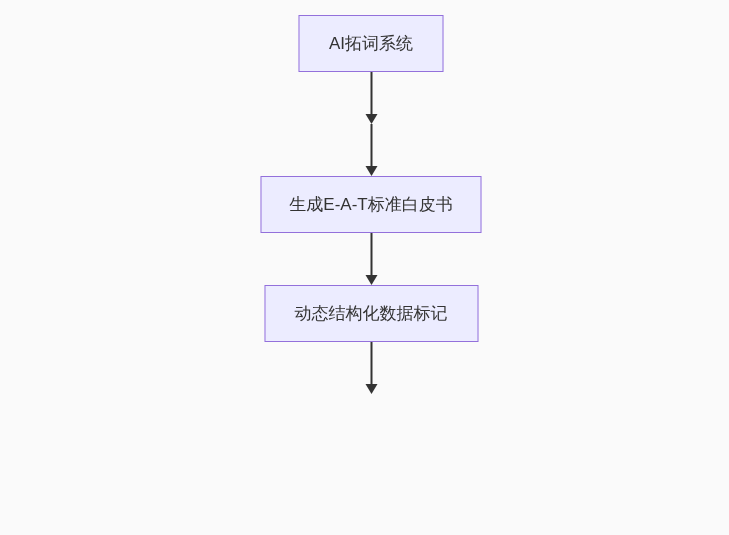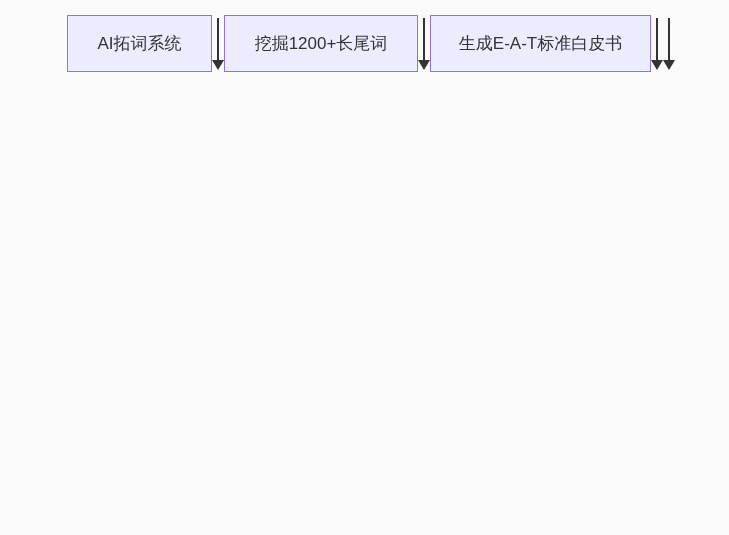--- a/index.html
+++ b/index.html
@@ -15,20 +15,21 @@
     background:var(--background);
     font-family:"Liberation Sans","DejaVu Sans",sans-serif;
     position:relative;
   }
   .flow{
     position:absolute;
     top:15px;
     left:371px;
     transform:translateX(-50%);
     display:flex;
+    flex-direction:column;
     align-items:center;
   }
   .node{
     height:57px;
     background:var(--node-fill);
     border:1px solid var(--node-border);
     color:var(--text);
     display:flex;
     align-items:center;
     justify-content:center;
@@ -62,38 +63,38 @@
 
   <div class="node" style="width:145px">
     <span>AI拓词系统</span>
   </div>
 
   <div class="arrow">
     <div class="arrow-line"></div>
     <div class="arrow-head"></div>
   </div>
 
-  <div class="node" style="width:194px">
-    <span>挖掘1200+长尾词</span>
-  </div>
 
   <div class="arrow">
     <div class="arrow-line"></div>
     <div class="arrow-head"></div>
   </div>
 
   <div class="node" style="width:221px">
     <span>生成E-A-T标准白皮书</span>
   </div>
 
   <div class="arrow">
     <div class="arrow-line"></div>
     <div class="arrow-head"></div>
   </div>
 
+  <div class="node" style="width:214px">
+    <span>动态结构化数据标记</span>
+  </div>
 
   <div class="arrow">
     <div class="arrow-line"></div>
     <div class="arrow-head"></div>
   </div>
 
 
 </div>
 
 </body></html>

